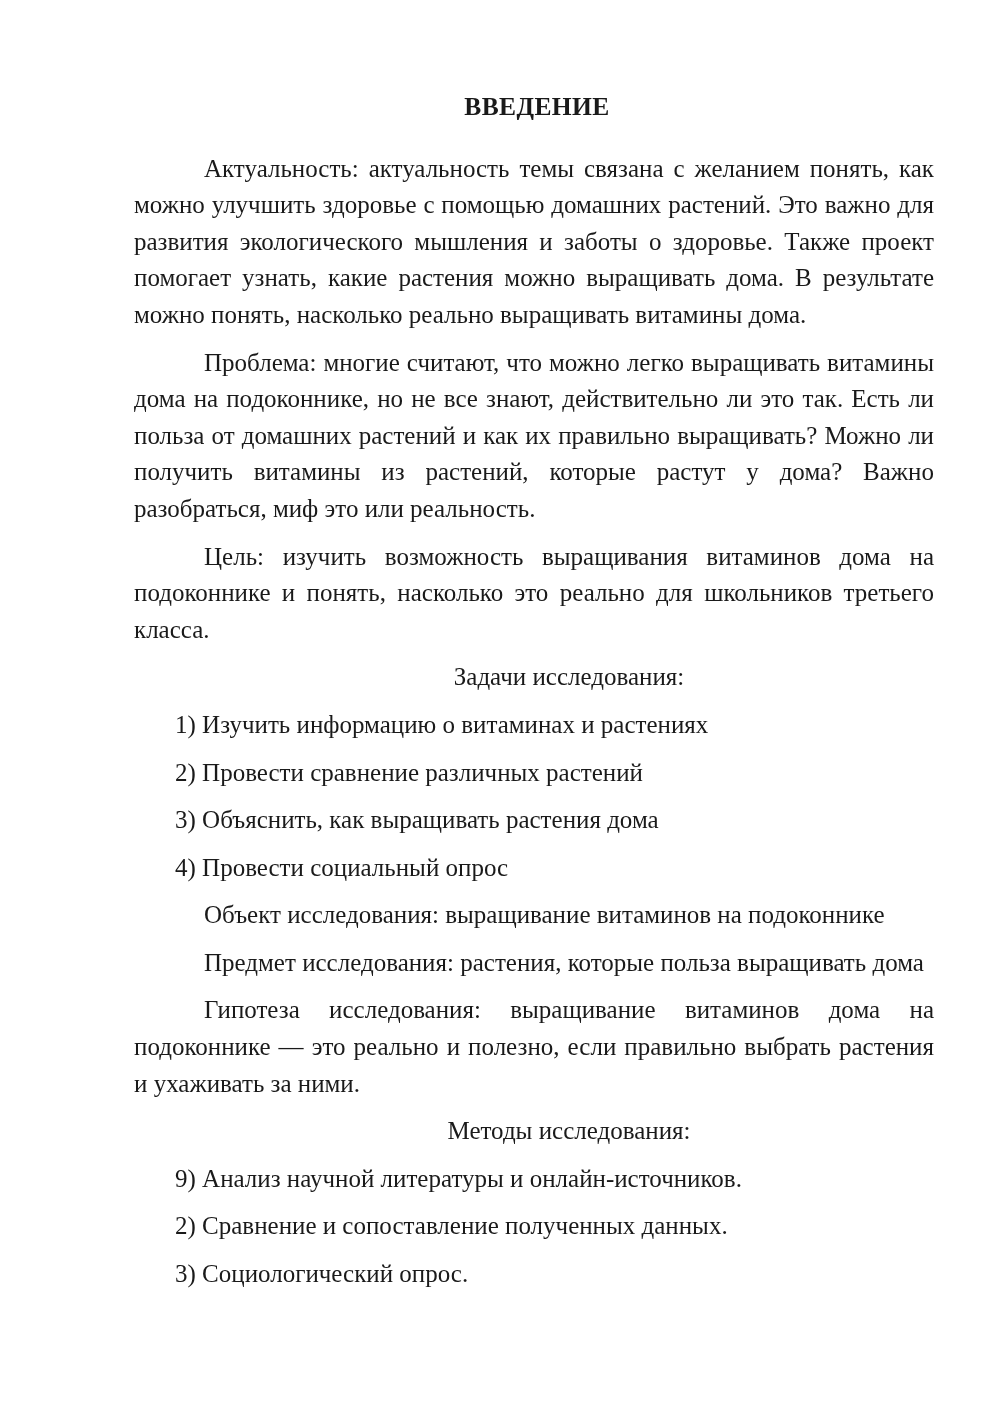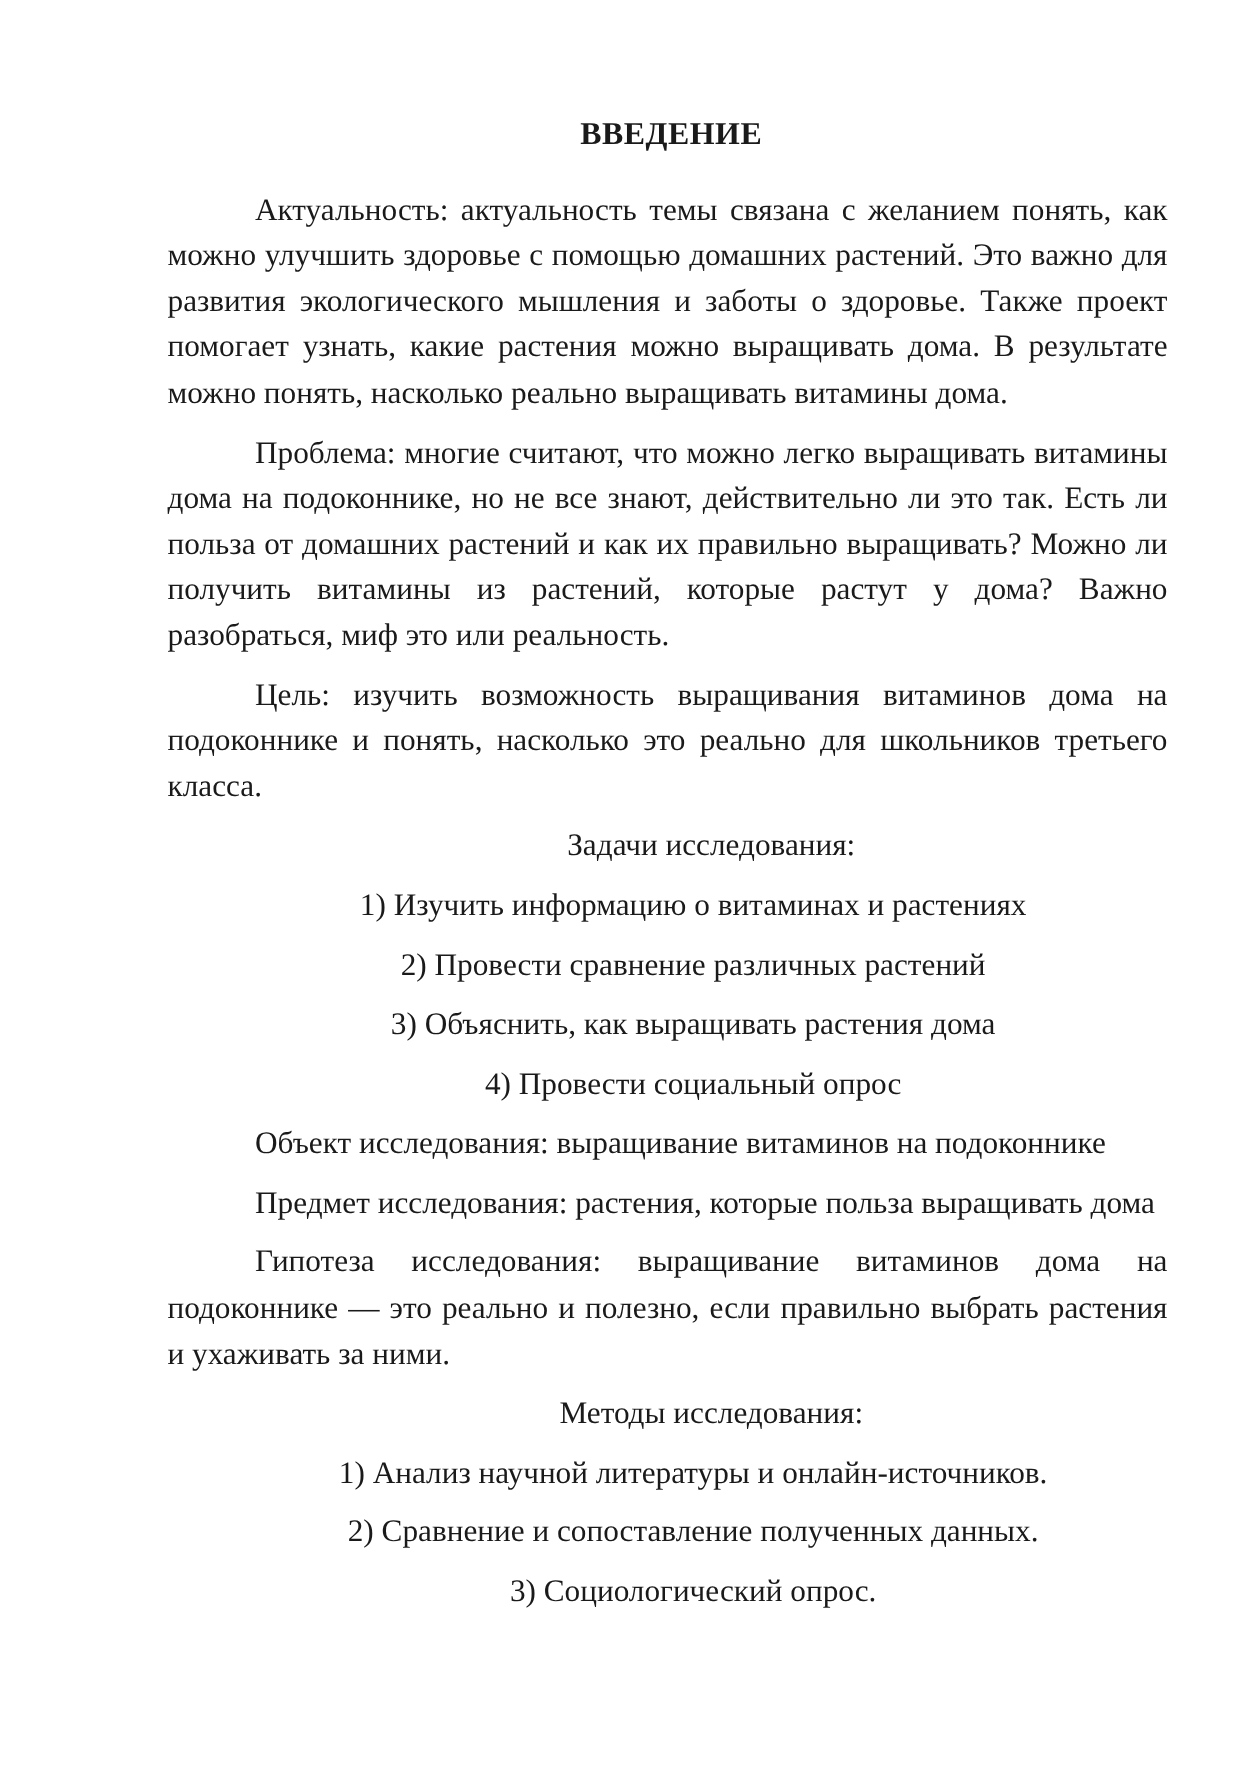--- a/index.html
+++ b/index.html
@@ -56,21 +56,21 @@
     margin: 0 0 11px 0;
   }
   .num-list {
     list-style: none;
     margin: 0 0 11px 0;
     padding: 0;
   }
   .num-list li {
     font-size: 25px;
     line-height: 36.6px;
-    text-align: center;
+    text-align: left;
     margin: 0 0 11px 0;
     padding-left: 41px;
     text-indent: 0;
   }
   .num-list li:last-child {
     margin-bottom: 11px;
   }
   .page-number {
     position: absolute;
     left: 0;
@@ -108,21 +108,21 @@
 
     <p class="plain-line">Объект исследования: выращивание витаминов на подоконнике</p>
 
     <p class="plain-line">Предмет исследования: растения, которые польза выращивать дома</p>
 
     <p class="para">Гипотеза исследования: выращивание витаминов дома на подоконнике — это реально и полезно, если правильно выбрать растения и ухаживать за ними.</p>
 
     <p class="heading-line">Методы исследования:</p>
 
     <ul class="num-list">
-      <li>1) Анализ научной литературы и онлайн-источников.</li>
+      <li>9) Анализ научной литературы и онлайн-источников.</li>
       <li>2) Сравнение и сопоставление полученных данных.</li>
       <li>3) Социологический опрос.</li>
     </ul>
 
   </div>
 
   <div class="page-number">3</div>
 
 </div>
 

